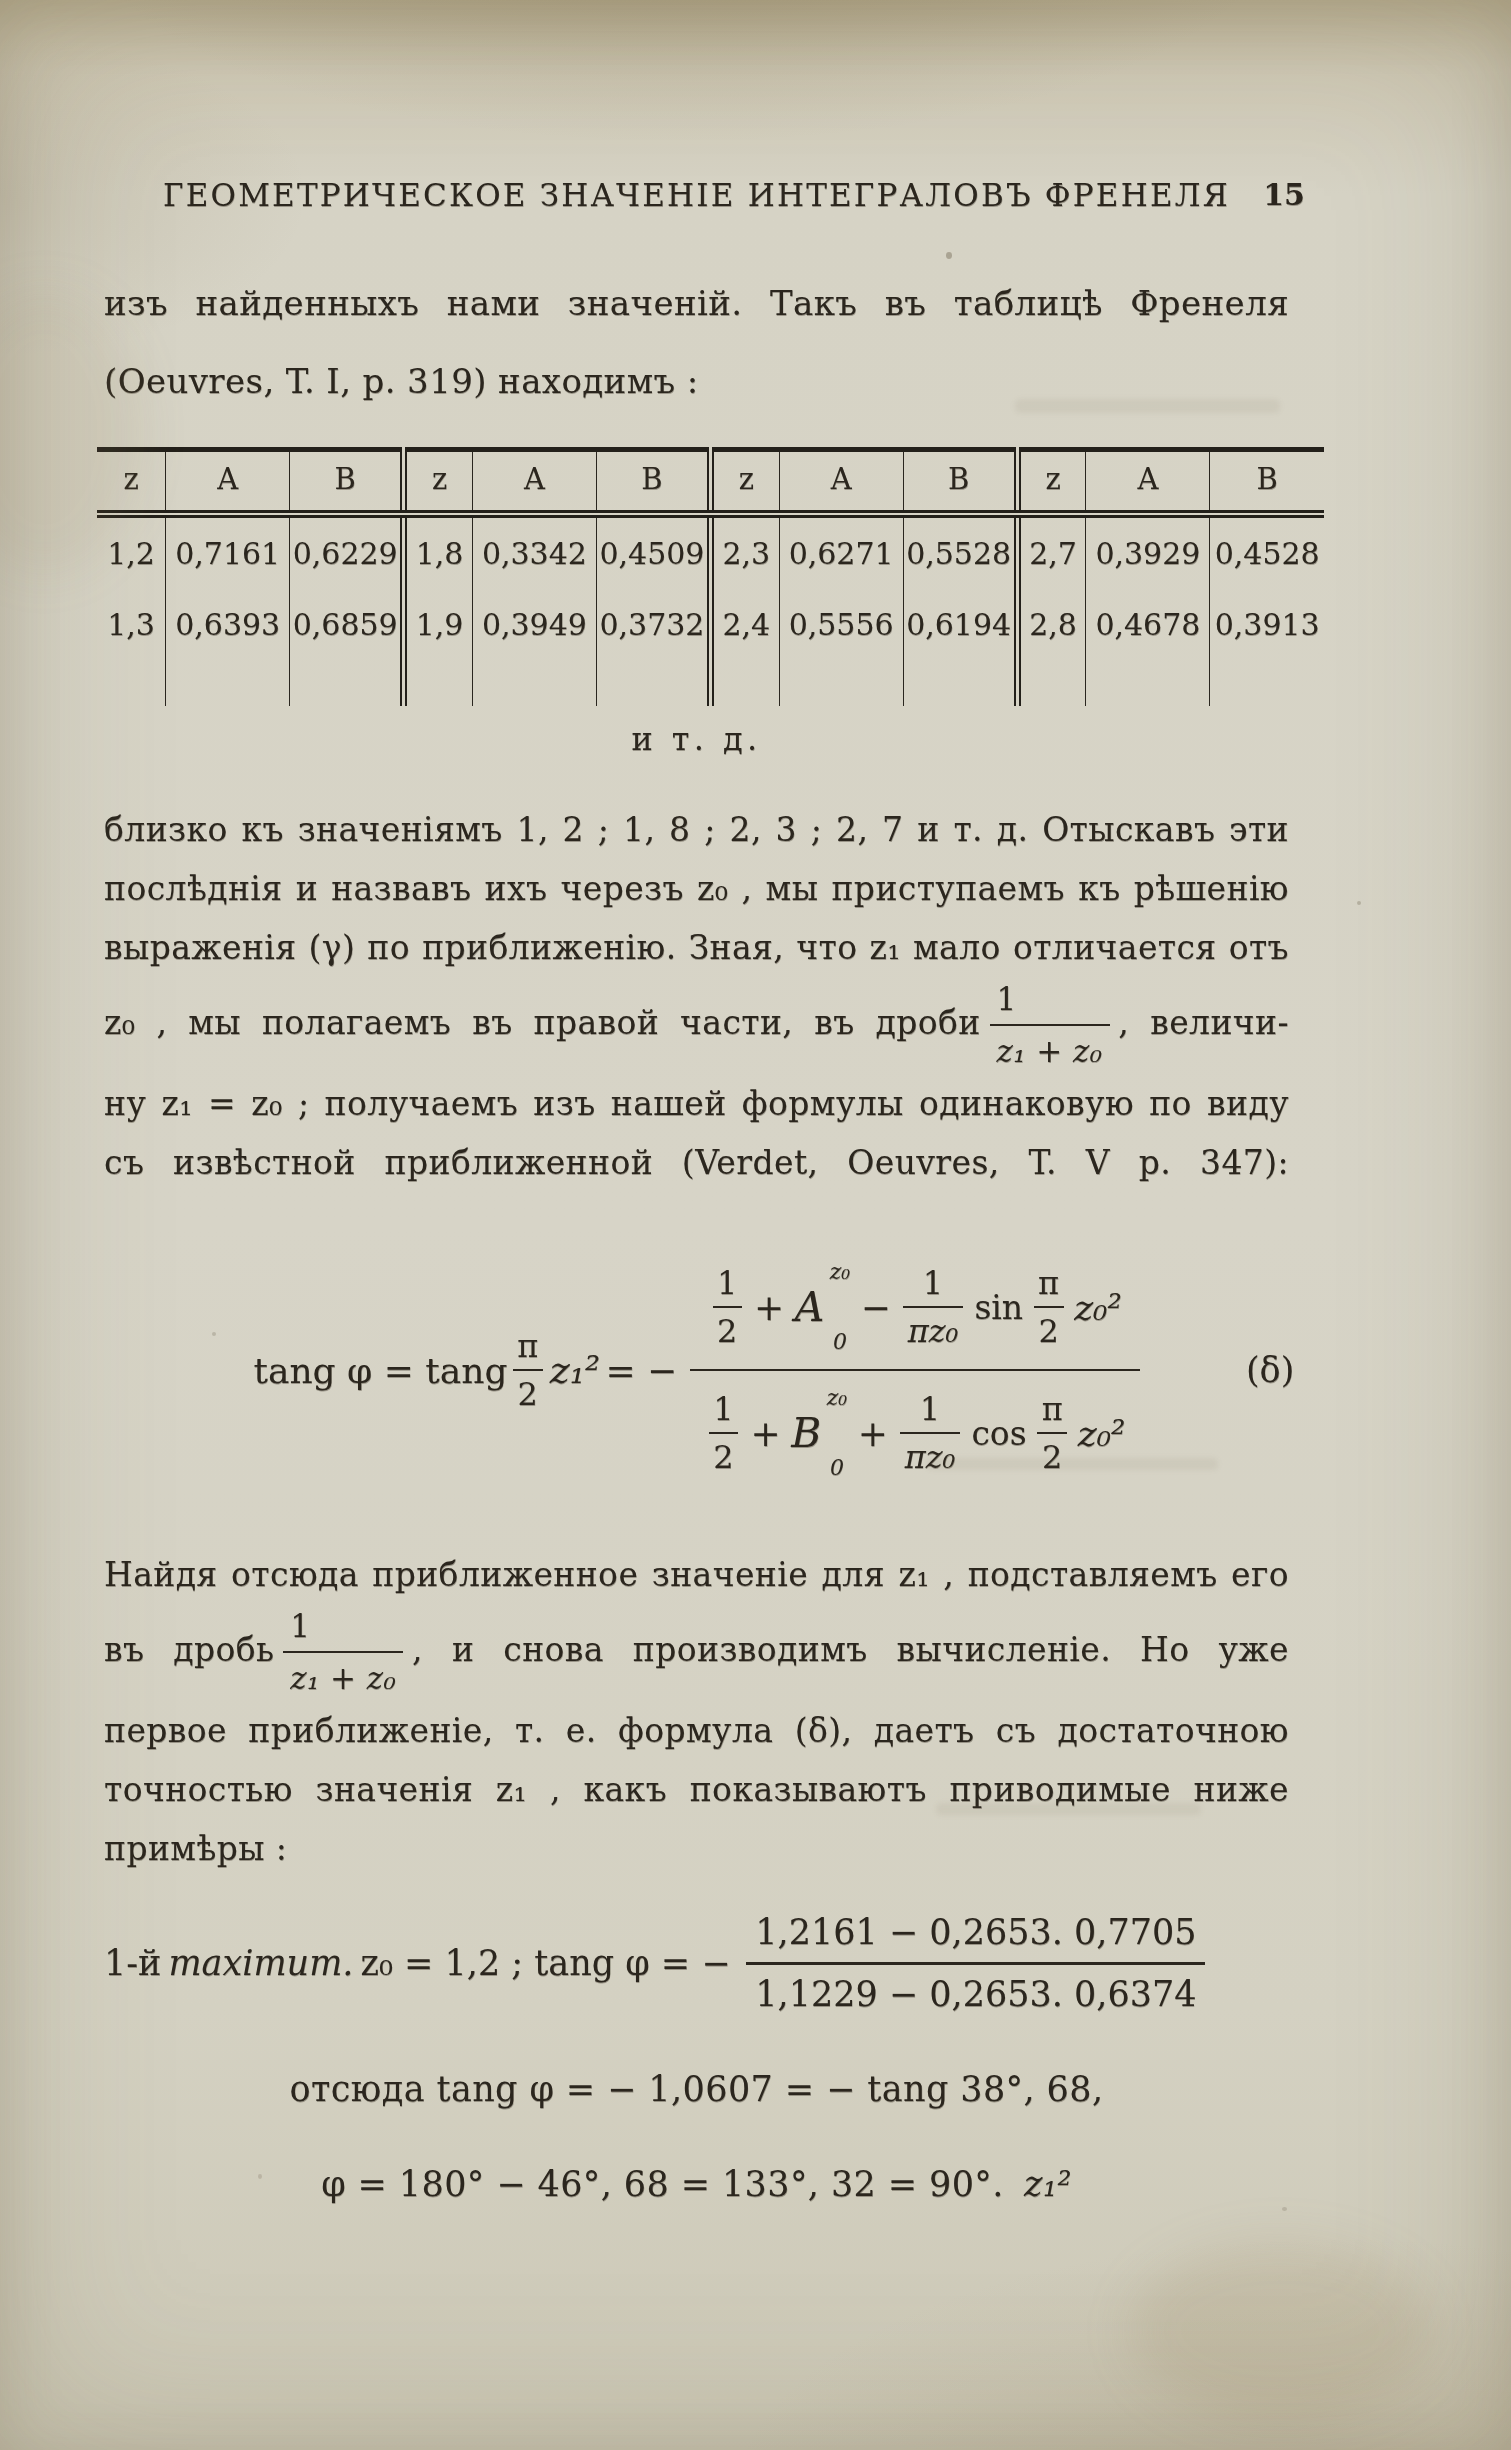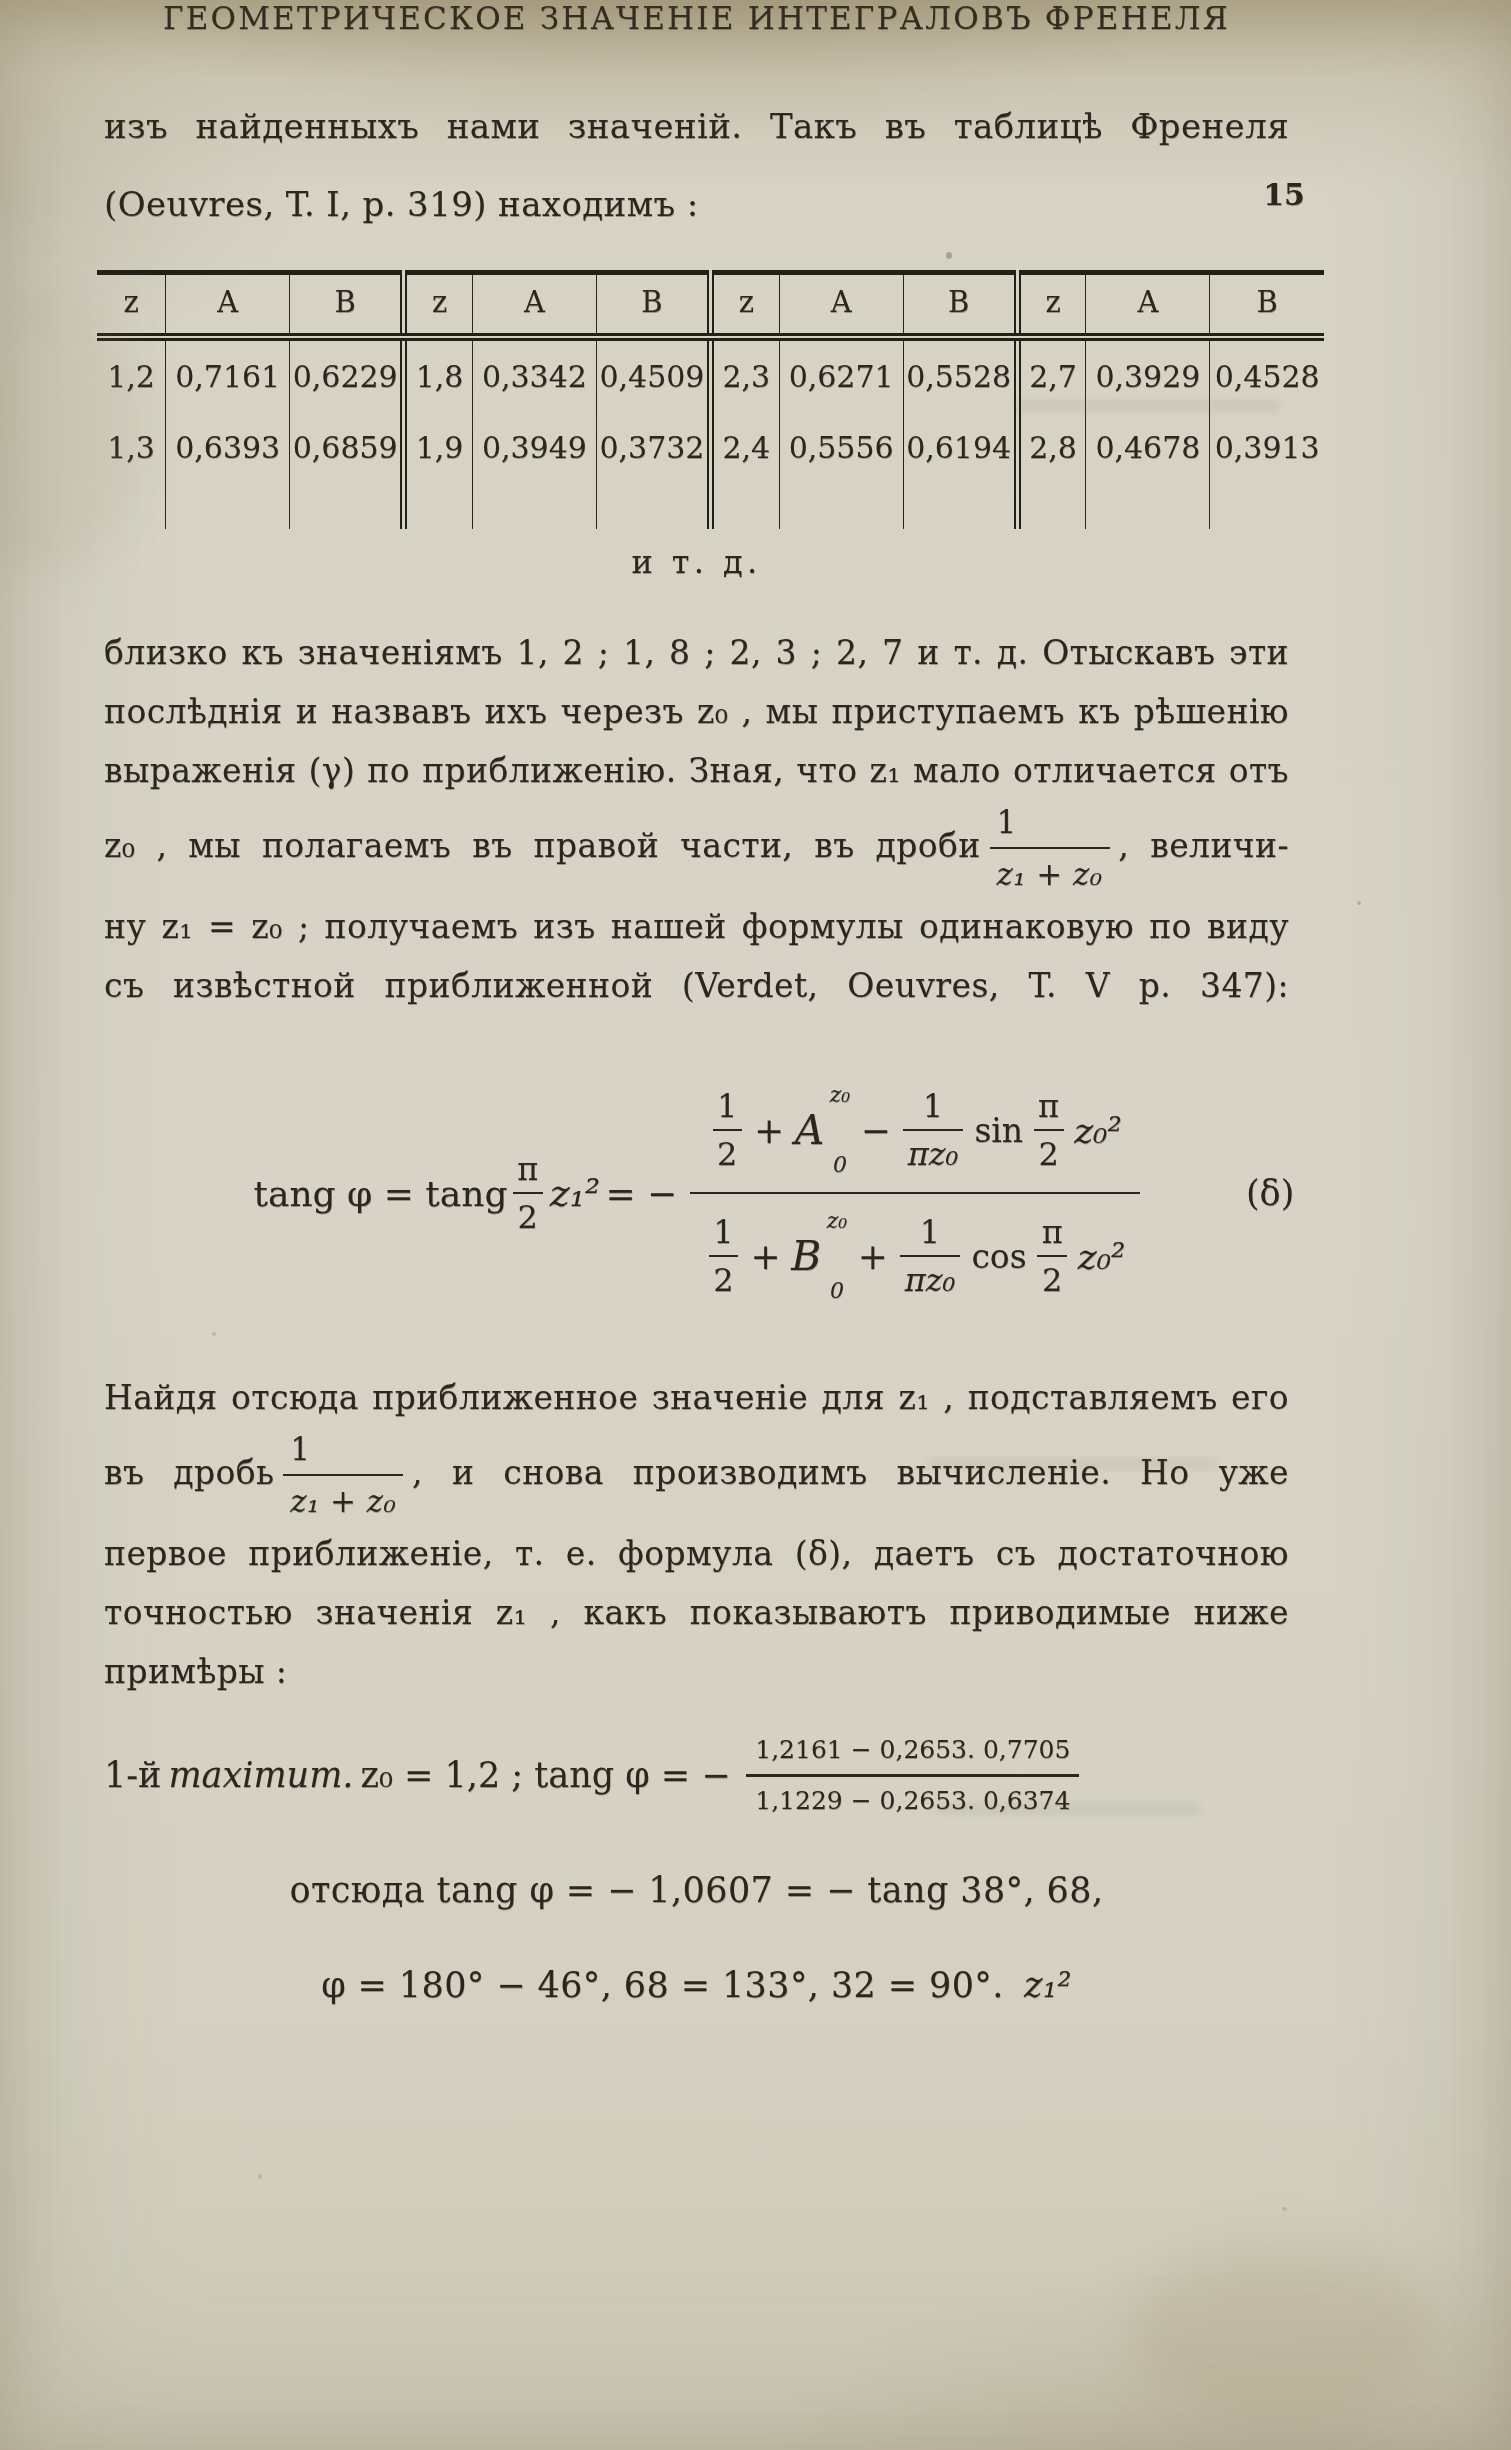--- a/index.html
+++ b/index.html
@@ -18,21 +18,21 @@
       radial-gradient(ellipse 441px 229px at 0% 8%, rgba(130,112,75,0.14), transparent 70%),
       linear-gradient(180deg, #c2b99e 0px, #cfc9b6 71px, #d6d3c5 194px, #d7d4c7 50%, #d4d1c2 82%, #ccc8b6 100%);
     text-shadow:0.4px 0.5px 0.6px rgba(40,32,20,0.35);
   }
   .page::after {
     content:""; position:absolute; inset:0; pointer-events:none;
     box-shadow: inset 0 0 150px 31px rgba(108,93,62,0.17), inset 0 14px 62px rgba(95,80,50,0.18);
   }
 
   
-  .running-head { position:relative; }
+  .running-head { position:relative; padding-top:177px; }
   .rh-title { text-align:center; font-size:31px; letter-spacing:2.2px; }
   .rh-num { position:absolute; right:-16px; top:177px; font-size:30px; font-weight:bold; }
 
   
   .intro { margin-top:51px; font-size:34px; line-height:78px; letter-spacing:0.4px; }
   .jl { text-align:justify; text-align-last:justify; }
 
   
   table.fres { border-collapse:collapse; table-layout:fixed; width:1227px; margin:26.5px 0 0 -7px;
                border-top:5.3px solid #23201a; font-size:30px; }
@@ -75,21 +75,21 @@
   .bigfrac .bfb { padding-top:16px; }
   .sym { font-style:italic; font-size:41px; margin-left:3.5px; }
   .scripts { display:inline-flex; flex-direction:column; justify-content:space-between;
              height:92px; font-size:22px; line-height:1; font-style:italic; text-align:center; margin-right:3.5px; }
   .trig { font-size:33px; margin-left:1px; }
   .op { margin:0 1.8px; }
 
   
   .example-line { display:flex; align-items:center; margin-top:35px; font-size:35px; gap:7px; }
   .lat-it { font-style:italic; font-family:"DejaVu Serif", serif; }
-  .exfrac { display:inline-block; text-align:center; font-size:25px; line-height:1.1; margin-left:8.8px; }
+  .exfrac { display:inline-block; text-align:center; font-size:35px; line-height:1.1; margin-left:8.8px; }
   .exfrac .ft { display:block; border-bottom:3.5px solid currentColor; padding:0 8.8px 10.6px; }
   .exfrac .fb { display:block; padding:10.6px 8.8px 0; }
 
   .center-line { text-align:center; font-size:35px; margin-top:55px; letter-spacing:0.4px; }
   .zsq-tail { font-style:italic; margin-left:8.8px; }
 
   
   .speck { position:absolute; border-radius:50%; background:rgba(70,56,34,0.55); pointer-events:none; }
   .stain { position:absolute; border-radius:50%; pointer-events:none; filter:blur(23px); }
   .ghost { position:absolute; pointer-events:none; background:rgba(105,92,62,0.07); filter:blur(2.6px); border-radius:5.3px; }

